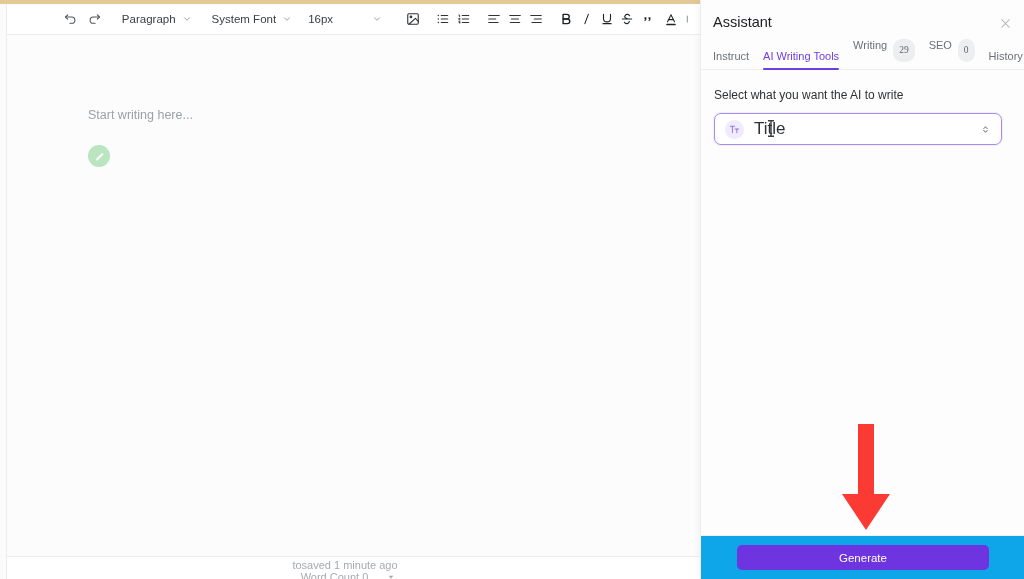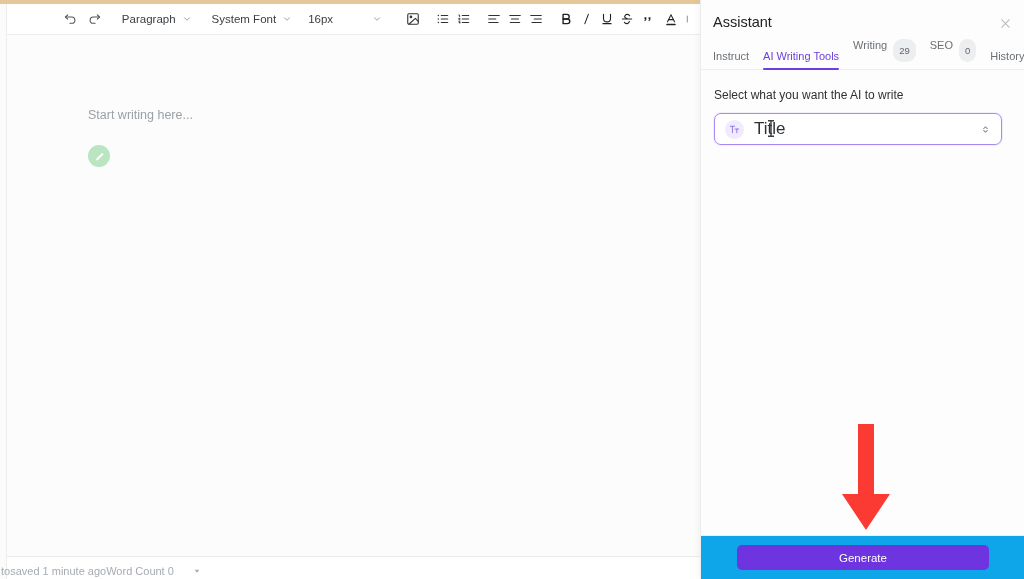--- a/index.html
+++ b/index.html
@@ -121,24 +121,25 @@
 
   
   .statusbar {
     position: absolute;
     bottom: 0; left: 0;
     width: 694px; height: 23px;
     background: #ffffff;
     border-top: 1px solid #ececec;
     display: flex;
     align-items: center;
-    justify-content: flex-start;
+    justify-content: center;
     padding: 5px 12px 0 0;
     font-size: 11px;
     color: #a6abb0;
+    flex-direction: column;
   }
   .statusbar .sb-left { margin-left: -6px; white-space: nowrap; }
   .statusbar .sb-right {
     display: flex; align-items: center; gap: 19px;
     cursor: pointer; white-space: nowrap;
   }
 
   
   .panel {
     position: absolute;
@@ -197,20 +198,21 @@
     background: #6d3fe0;
     border-radius: 2px;
   }
   .tab-badge {
     background: #eceef0;
     color: #60666c;
     font-size: 9.5px;
     border-radius: 9px;
     padding: 7px 6px;
     line-height: 1;
+    font-family: Liberation Serif, serif;
   }
 
   .panel-body { padding: 18px 22px 0 13px; }
 
   .panel-label {
     font-size: 12px;
     color: #2e3134;
     margin-bottom: 11px;
   }
 

